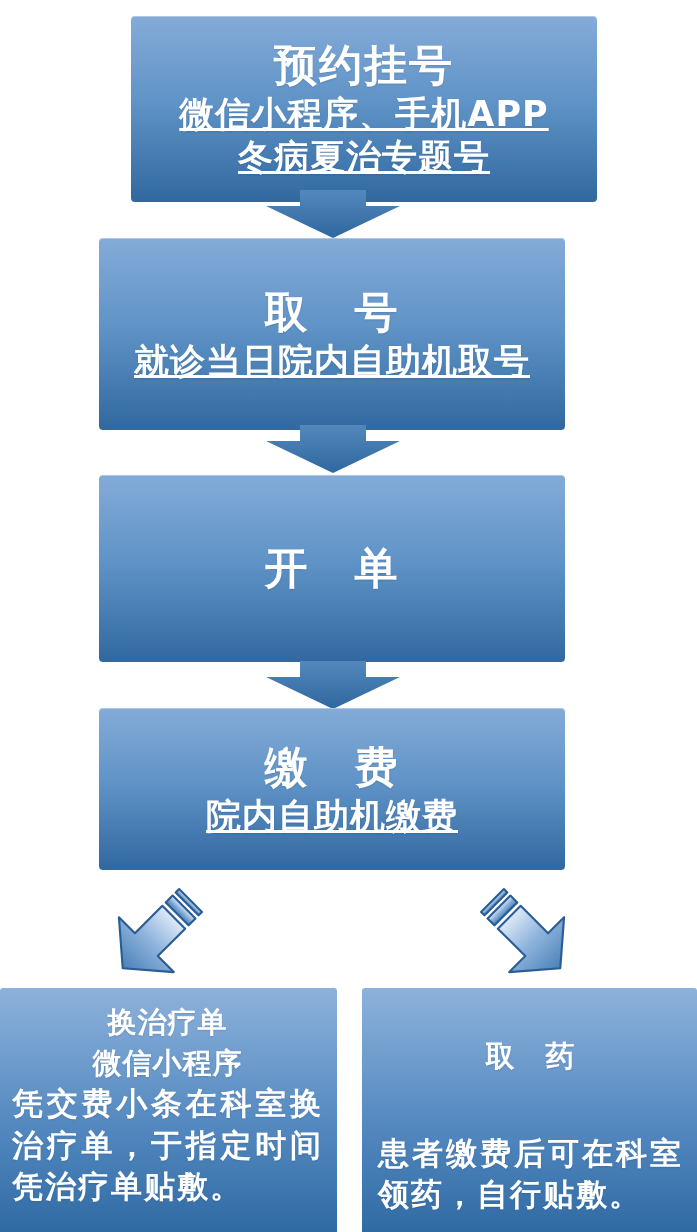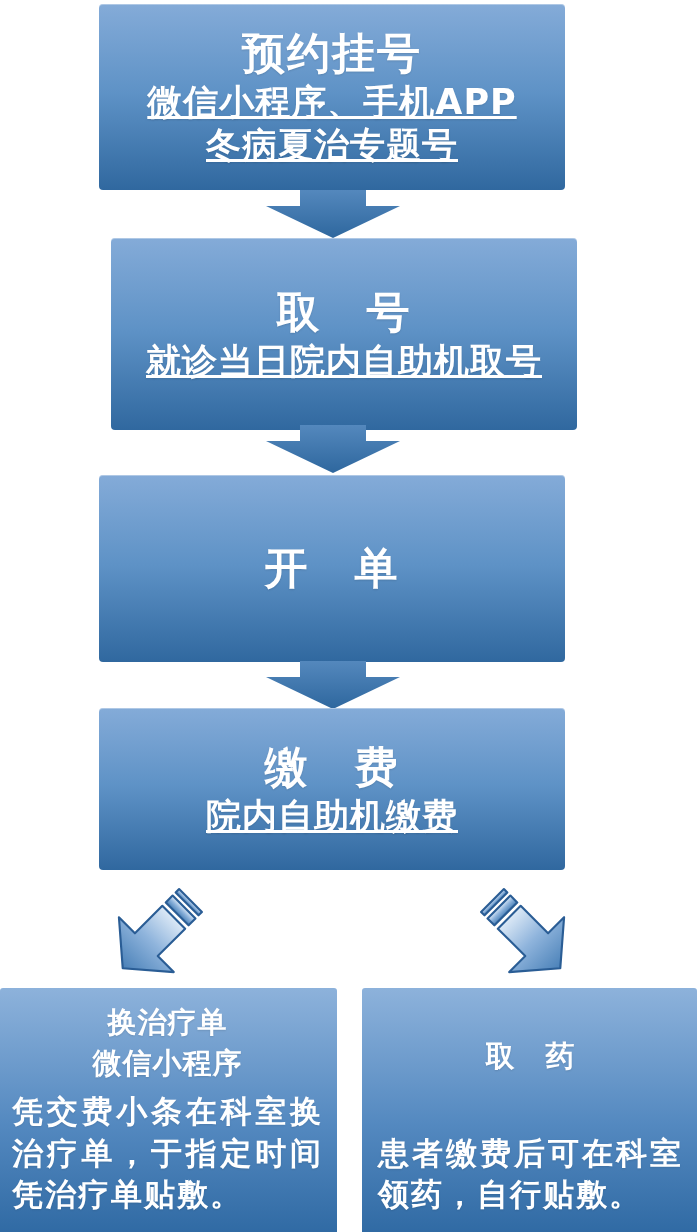--- a/index.html
+++ b/index.html
@@ -19,22 +19,22 @@
     background: linear-gradient(180deg,
       var(--box-gradient-top, #84abd8) 0%,
       var(--box-gradient-mid, #5e92c6) 48%,
       var(--box-gradient-bottom, #30689f) 100%);
     box-shadow: inset 0 1px 0 rgba(255,255,255,0.35);
     color: var(--text, #ffffff);
     display: flex; flex-direction: column;
     align-items: center; justify-content: center;
     text-align: center;
   }
-  .step1 { top: 4px;   height: 186px; }
-  .step2 { top: 238px; height: 192px; margin-left: 12px; }
+  .step1 { top: 16px;   height: 186px; margin-left: 32px; }
+  .step2 { top: 238px; height: 192px; }
   .step3 { top: 475px; height: 187px; gap: 32px; }
   .step4 { top: 708px; height: 162px; }
 
   .step-title {
     font-size: 43px; font-weight: 700;
     letter-spacing: 2px; line-height: 1.25;
     text-shadow: 0 1px 2px rgba(0,0,0,0.12);
   }
   .step-line {
     font-size: 35px; font-weight: 600;
@@ -71,21 +71,21 @@
 
   .outcome-title {
     font-size: 29px; font-weight: 700;
     text-align: center; line-height: 1.4; letter-spacing: 1px;
     text-shadow: 0 1px 2px rgba(0,0,0,0.12);
   }
   .outcome-body {
     font-size: 31px; font-weight: 600;
     line-height: 1.34; letter-spacing: 2px;
     text-align: justify; text-justify: inter-character;
-    margin-top: 8px;
+    margin-top: 0;
     text-shadow: 0 1px 2px rgba(0,0,0,0.10);
   }
   .outcome-right .outcome-body { margin-top: 56px; }
 </style>
 </head>
 <body>
 
 <div class="canvas">
 
   <section class="step-box step1">

